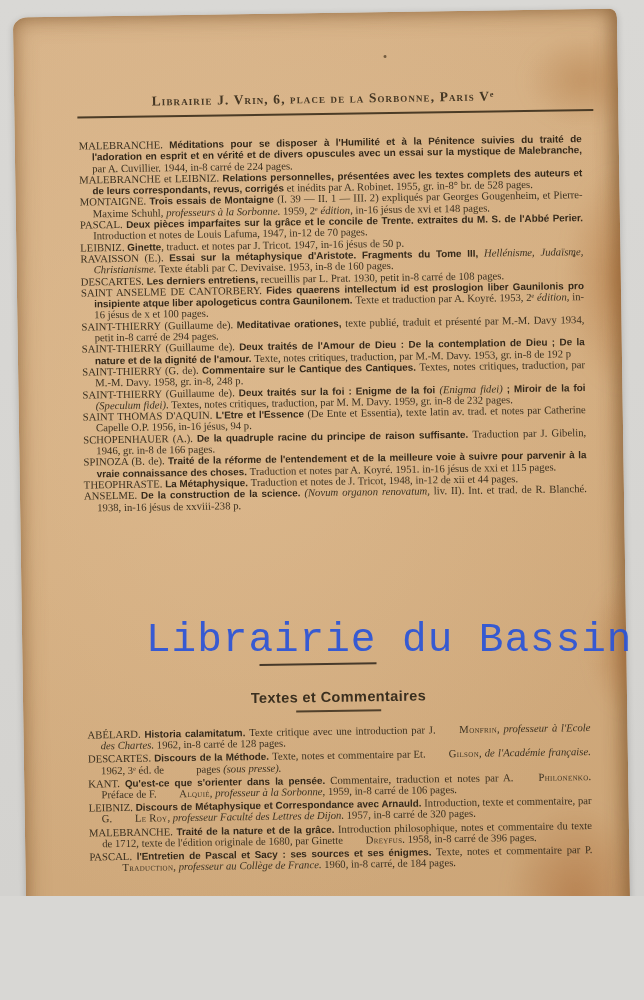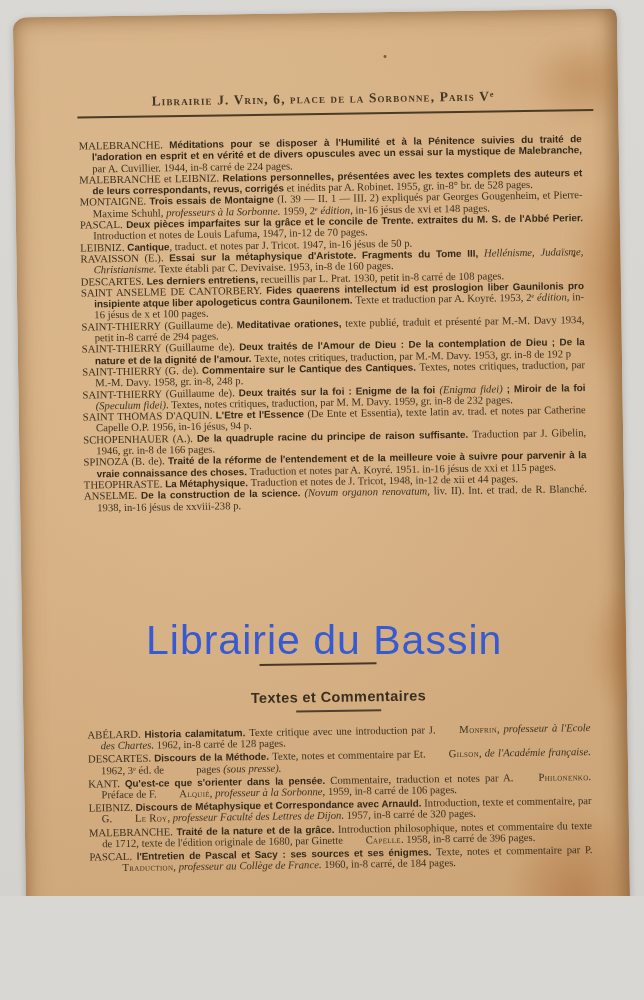--- a/index.html
+++ b/index.html
@@ -55,21 +55,21 @@
   .seg-sc{font-variant:small-caps;letter-spacing:.3px;padding-left:20px;}
 
   .divider{position:absolute;left:237px;top:650px;width:117px;height:2px;background:#46392a;}
   .sec-title{position:absolute;left:64px;width:503px;top:676px;margin:0;text-align:center;
     font-family:"Liberation Sans",sans-serif;font-weight:700;font-size:14.5px;
     letter-spacing:.4px;color:#3a2f1f;}
   .sec-title-rule{position:absolute;left:273px;top:697px;width:85px;height:1.5px;background:#50402b;}
 
   
   .watermark{position:absolute;left:146px;top:617px;
-    font-family:Liberation Sans, sans-serif;font-size:41px;font-weight:400;
+    font-family:Liberation Mono, monospace;font-size:41px;font-weight:400;
     letter-spacing:1px;color:#2b54d8;opacity:.93;white-space:nowrap;z-index:5;}
 </style>
 </head>
 <body>
 
 <div class="photo">
 
   <div class="book">
 
     <div class="stain st1"></div>
@@ -82,21 +82,21 @@
     <div class="speck" style="left:556px;top:245px;"></div>
 
     <div class="imprint">Librairie J. Vrin, 6, place de la Sorbonne, Paris Vᵉ</div>
     <div class="imprint-rule"></div>
 
     <div class="col col1">
         <p class="entry"><span class="seg-p">MALEBRANCHE. </span><span class="seg-b">Méditations pour se disposer à l'Humilité et à la Pénitence suivies du traité de l'adoration en esprit et en vérité et de divers opuscules avec un essai sur la mystique de Malebranche, </span><span class="seg-p">par A. Cuvillier. 1944, in-8 carré de 224 pages.</span></p>
         <p class="entry"><span class="seg-p">MALEBRANCHE et LEIBNIZ. </span><span class="seg-b">Relations personnelles, présentées avec les textes complets des auteurs et de leurs correspondants, revus, corrigés </span><span class="seg-p">et inédits par A. Robinet. 1955, gr. in-8° br. de 528 pages.</span></p>
         <p class="entry"><span class="seg-p">MONTAIGNE. </span><span class="seg-b">Trois essais de Montaigne </span><span class="seg-p">(I. 39 — II. 1 — III. 2) expliqués par Georges Gougenheim, et Pierre-Maxime Schuhl, </span><span class="seg-i">professeurs à la Sorbonne.</span><span class="seg-p"> 1959, 2ᵉ </span><span class="seg-i">édition</span><span class="seg-p">, in-16 jésus de xvi et 148 pages.</span></p>
         <p class="entry"><span class="seg-p">PASCAL. </span><span class="seg-b">Deux pièces imparfaites sur la grâce et le concile de Trente. extraites du M. S. de l'Abbé Perier. </span><span class="seg-p">Introduction et notes de Louis Lafuma, 1947, in-12 de 70 pages.</span></p>
-        <p class="entry"><span class="seg-p">LEIBNIZ. </span><span class="seg-b">Cantique</span><span class="seg-p">, traduct. et notes par J. Tricot. 1947, in-16 jésus de 50 p.</span></p>
+        <p class="entry"><span class="seg-p">LEIBNIZ. </span><span class="seg-b">Ginette</span><span class="seg-p">, traduct. et notes par J. Tricot. 1947, in-16 jésus de 50 p.</span></p>
         <p class="entry"><span class="seg-p">RAVAISSON (E.). </span><span class="seg-b">Essai sur la métaphysique d'Aristote. Fragments du Tome III, </span><span class="seg-i">Hellénisme, Judaïsme, Christianisme. </span><span class="seg-p">Texte établi par C. Devivaise. 1953, in-8 de 160 pages.</span></p>
         <p class="entry"><span class="seg-p">DESCARTES. </span><span class="seg-b">Les derniers entretiens, </span><span class="seg-p">recueillis par L. Prat. 1930, petit in-8 carré de 108 pages.</span></p>
         <p class="entry"><span class="seg-p">SAINT ANSELME DE CANTORBERY. </span><span class="seg-b">Fides quaerens intellectum id est proslogion liber Gaunilonis pro insipiente atque liber apologeticus contra Gaunilonem. </span><span class="seg-p">Texte et traduction par A. Koyré. 1953, 2ᵉ </span><span class="seg-i">édition</span><span class="seg-p">, in-16 jésus de x et 100 pages.</span></p>
         <p class="entry"><span class="seg-p">SAINT-THIERRY (Guillaume de). </span><span class="seg-b">Meditativae orationes, </span><span class="seg-p">texte publié, traduit et présenté par M.-M. Davy 1934, petit in-8 carré de 294 pages.</span></p>
         <p class="entry"><span class="seg-p">SAINT-THIERRY (Guillaume de). </span><span class="seg-b">Deux traités de l'Amour de Dieu : De la contemplation de Dieu ; De la nature et de la dignité de l'amour. </span><span class="seg-p">Texte, notes critiques, traduction, par M.-M. Davy. 1953, gr. in-8 de 192 p</span></p>
         <p class="entry"><span class="seg-p">SAINT-THIERRY (G. de). </span><span class="seg-b">Commentaire sur le Cantique des Cantiques. </span><span class="seg-p">Textes, notes critiques, traduction, par M.-M. Davy. 1958, gr. in-8, 248 p.</span></p>
         <p class="entry"><span class="seg-p">SAINT-THIERRY (Guillaume de). </span><span class="seg-b">Deux traités sur la foi : Enigme de la foi </span><span class="seg-i">(Enigma fidei)</span><span class="seg-b"> ; </span><span class="seg-b">Miroir de la foi </span><span class="seg-i">(Speculum fidei)</span><span class="seg-p">. Textes, notes critiques, traduction, par M. M. Davy. 1959, gr. in-8 de 232 pages.</span></p>
         <p class="entry"><span class="seg-p">SAINT THOMAS D'AQUIN. </span><span class="seg-b">L'Etre et l'Essence </span><span class="seg-p">(De Ente et Essentia), texte latin av. trad. et notes par Catherine Capelle O.P. 1956, in-16 jésus, 94 p.</span></p>
         <p class="entry"><span class="seg-p">SCHOPENHAUER (A.). </span><span class="seg-b">De la quadruple racine du principe de raison suffisante. </span><span class="seg-p">Traduction par J. Gibelin, 1946, gr. in-8 de 166 pages.</span></p>
         <p class="entry"><span class="seg-p">SPINOZA (B. de). </span><span class="seg-b">Traité de la réforme de l'entendement et de la meilleure voie à suivre pour parvenir à la vraie connaissance des choses. </span><span class="seg-p">Traduction et notes par A. Koyré. 1951. in-16 jésus de xxi et 115 pages.</span></p>
@@ -107,21 +107,21 @@
     <div class="divider"></div>
 
     <h2 class="sec-title">Textes et Commentaires</h2>
     <div class="sec-title-rule"></div>
 
     <div class="col col2">
         <p class="entry"><span class="seg-p">ABÉLARD. </span><span class="seg-b">Historia calamitatum. </span><span class="seg-p">Texte critique avec une introduction par J. </span><span class="seg-sc">Monfrin</span><span class="seg-p">, </span><span class="seg-i">professeur à l'Ecole des Chartes.</span><span class="seg-p"> 1962, in-8 carré de 128 pages.</span></p>
         <p class="entry"><span class="seg-p">DESCARTES. </span><span class="seg-b">Discours de la Méthode. </span><span class="seg-p">Texte, notes et commentaire par Et. </span><span class="seg-sc">Gilson</span><span class="seg-p">, </span><span class="seg-i">de l'Académie française.</span><span class="seg-p"> 1962, 3ᵉ éd. de &nbsp;&nbsp;&nbsp;&nbsp;&nbsp;&nbsp;&nbsp;&nbsp;&nbsp;&nbsp; pages </span><span class="seg-i">(sous presse).</span></p>
         <p class="entry"><span class="seg-p">KANT. </span><span class="seg-b">Qu'est-ce que s'orienter dans la pensée. </span><span class="seg-p">Commentaire, traduction et notes par A. </span><span class="seg-sc">Philonenko</span><span class="seg-p">. Préface de F. </span><span class="seg-sc">Alquié</span><span class="seg-p">, </span><span class="seg-i">professeur à la Sorbonne</span><span class="seg-p">, 1959, in-8 carré de 106 pages.</span></p>
         <p class="entry"><span class="seg-p">LEIBNIZ. </span><span class="seg-b">Discours de Métaphysique et Correspondance avec Arnauld. </span><span class="seg-p">Introduction, texte et commentaire, par G. </span><span class="seg-sc">Le Roy</span><span class="seg-p">, </span><span class="seg-i">professeur Faculté des Lettres de Dijon.</span><span class="seg-p"> 1957, in-8 carré de 320 pages.</span></p>
-        <p class="entry"><span class="seg-p">MALEBRANCHE. </span><span class="seg-b">Traité de la nature et de la grâce. </span><span class="seg-p">Introduction philosophique, notes et commentaire du texte de 1712, texte de l'édition originale de 1680, par Ginette </span><span class="seg-sc">Capelle</span><span class="seg-p">. 1958, in-8 carré de 396 pages.</span></p>
+        <p class="entry"><span class="seg-p">MALEBRANCHE. </span><span class="seg-b">Traité de la nature et de la grâce. </span><span class="seg-p">Introduction philosophique, notes et commentaire du texte de 1712, texte de l'édition originale de 1680, par Ginette </span><span class="seg-sc">Dreyfus</span><span class="seg-p">. 1958, in-8 carré de 396 pages.</span></p>
         <p class="entry"><span class="seg-p">PASCAL. </span><span class="seg-b">l'Entretien de Pascal et Sacy : ses sources et ses énigmes. </span><span class="seg-p">Texte, notes et commentaire par P. </span><span class="seg-sc">Traduction</span><span class="seg-p">, </span><span class="seg-i">professeur au Collège de France.</span><span class="seg-p"> 1960, in-8 carré, de 184 pages.</span></p>
       </div>
 
   </div>
 
   <div class="watermark">Librairie du Bassin</div>
 
 </div>
 
 </body></html>

